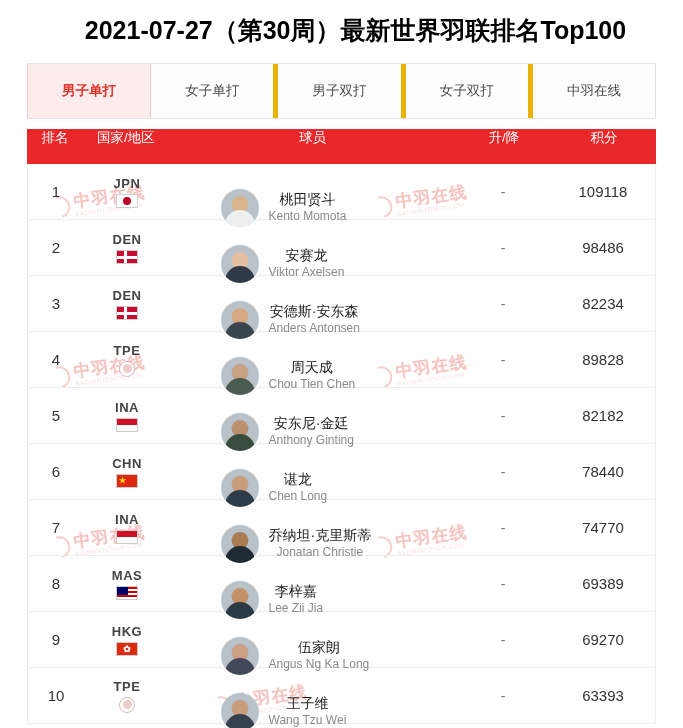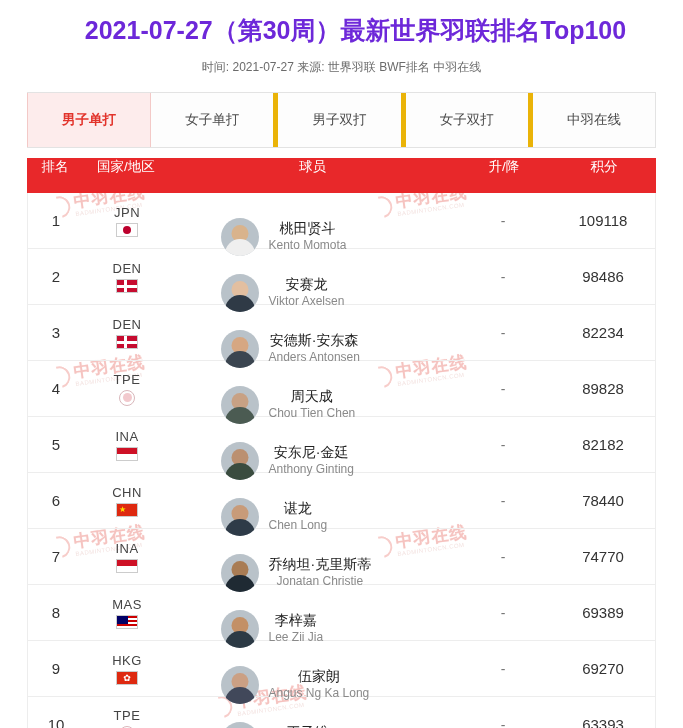--- a/index.html
+++ b/index.html
@@ -49,21 +49,21 @@
     border-left-color: transparent;
     border-bottom-color: transparent;
     transform: rotate(35deg);
     opacity: 0.85;
   }
 
   .title {
     text-align: center;
     font-size: 25px;
     font-weight: bold;
-    color: #6d28d9;
+    color: #000000;
     padding-top: 14px;
     letter-spacing: 0px;
     font-family: "Liberation Sans", sans-serif;
     padding-left: 28px;
   }
   .subtitle {
     text-align: center;
     font-size: 12px;
     color: #6b6b6b;
     margin-top: 12px;
@@ -129,20 +129,21 @@
     color: #333;
   }
   .row .c-rank { font-size: 15px; color: #333; }
 
   .nation-cell {
     display: flex;
     flex-direction: column;
     align-items: center;
     justify-content: center;
     gap: 3px;
+    font-weight: bold;
   }
   .nation-code { font-size: 13px; color: #444; letter-spacing: 0.5px; }
   .flag {
     width: 22px; height: 14px;
     border: 1px solid #ccc;
     position: relative;
     overflow: hidden;
     background: #fff;
   }
 
@@ -293,21 +294,20 @@
   </div>
   <div class="wm" style="left:210px; top:690px;">
     <div class="wm-swoosh"></div>
     <div class="wm-col">
       <div class="wm-logo">中羽在线</div>
       <div class="wm-sub">BADMINTONCN.COM</div>
     </div>
   </div>
 
   <div class="title">2021-07-27（第30周）最新世界羽联排名Top100</div>
-  <div class="subtitle">时间: 2021-07-27   来源: 世界羽联 BWF排名 中羽在线</div>
 
   <div class="tabs" id="tabs">
       <div class="tab active">男子单打</div>
       <div class="tab">女子单打</div>
       <div class="tab">男子双打</div>
       <div class="tab">女子双打</div>
       <div class="tab">中羽在线</div>
     </div>
 
   <div class="table">

